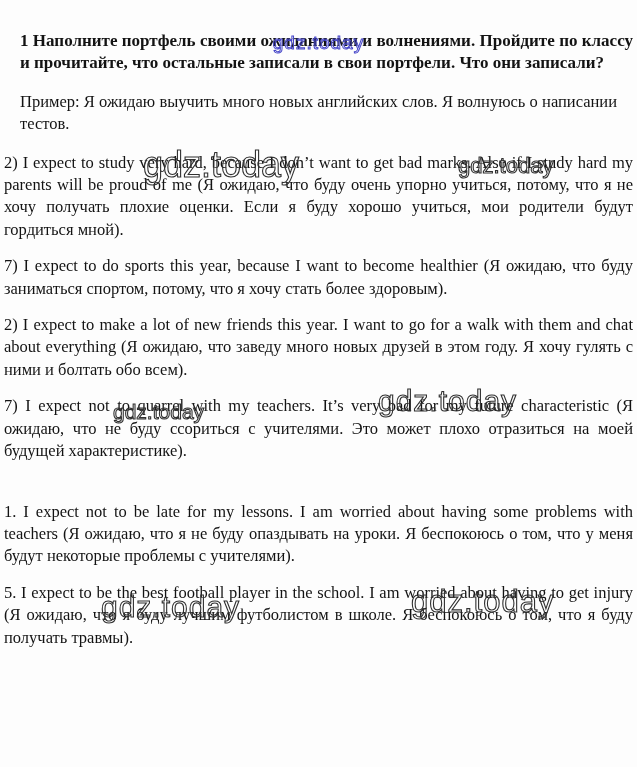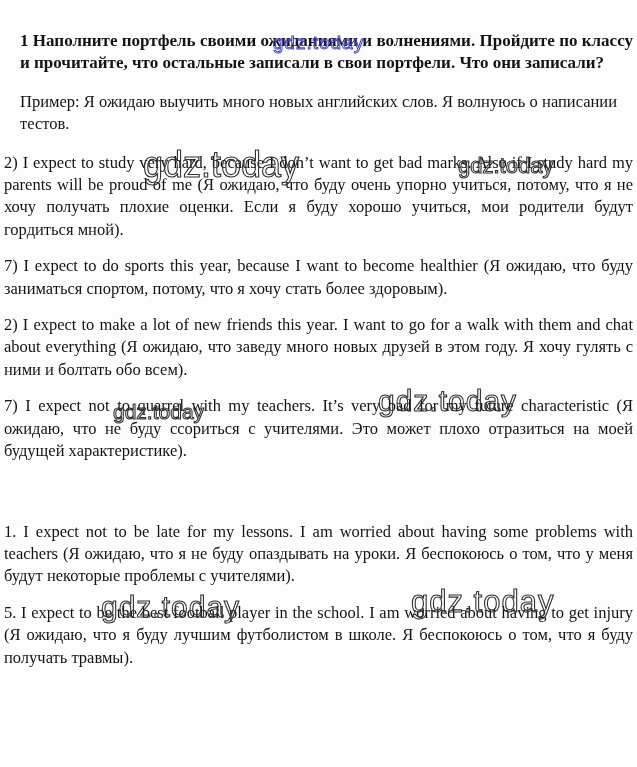--- a/index.html
+++ b/index.html
@@ -31,21 +31,21 @@
     font-size: 16.5px;
     line-height: 22.4px;
     text-align: justify;
   }
   .para {
     margin: 14px 0 0 0;
     font-size: 16.5px;
     line-height: 22.4px;
     text-align: justify;
   }
-  .gap-large { margin-top: 58px; }
+  .gap-large { margin-top: 38px; }
   
   .wm {
     position: absolute;
     font-family: "Liberation Sans", "DejaVu Sans", sans-serif;
     font-weight: 300;
     white-space: nowrap;
     pointer-events: none;
     color: var(--wm-dark, #303030);
   }
   .wm-top {

